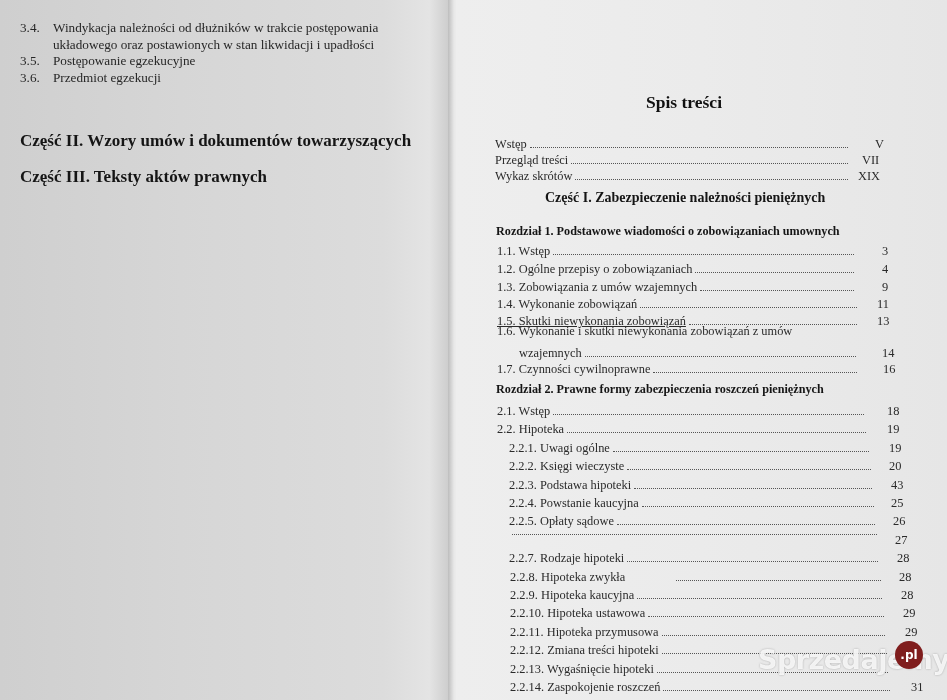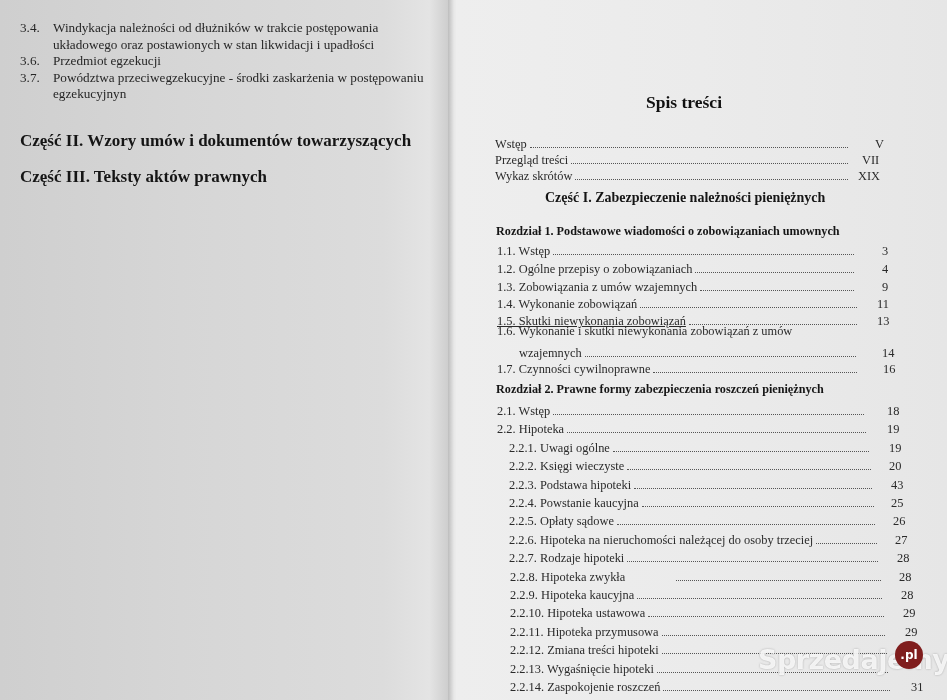--- a/index.html
+++ b/index.html
@@ -50,26 +50,26 @@
 <div class="page-left"></div>
 <div class="gutter"></div>
 <div class="page-right"></div>
 
 <div class="left-items">
   <div class="left-item">
     <span class="num">3.4.</span>
     <span class="txt" style="padding-right:38px">Windykacja należności od dłużników w trakcie postępowania układowego oraz postawionych w stan likwidacji i upadłości</span>
   </div>
   <div class="left-item">
+    <span class="num">3.5.</span>
+    <span class="txt">Postępowanie egzekucyjne</span>
+  </div>
+  <div class="left-item">
     <span class="num">3.6.</span>
     <span class="txt">Przedmiot egzekucji</span>
-  </div>
-  <div class="left-item">
-    <span class="num">3.7.</span>
-    <span class="txt" style="padding-right:0">Powództwa przeciwegzekucyjne - środki zaskarżenia w postępowaniu egzekucyjnyn</span>
   </div>
 </div>
 <div class="part-heading" style="top:131px">Część II. Wzory umów i dokumentów towarzyszących</div>
 <div class="part-heading" style="top:167px">Część III. Teksty aktów prawnych</div>
 
 <div class="toc-title">Spis treści</div>
 
 <div id="front">
     <div class="row" style="left: 495px; top: 137px; width: 356px;">
       <span class="label">Wstęp</span>
@@ -160,21 +160,20 @@
       <span class="label">2.2.4. Powstanie kaucyjna</span>
       <span class="dots"></span>
       <span class="page" style="left: 382px;">25</span>
     </div>
     <div class="row" style="left: 509px; top: 514.4px; width: 369px;">
       <span class="label">2.2.5. Opłaty sądowe</span>
       <span class="dots"></span>
       <span class="page" style="left: 384px;">26</span>
     </div>
     <div class="row" style="left: 509px; top: 532.8px; width: 370.5px;">
-      <span class="label">2.2.6. Hipoteka na nieruchomości należącej do osoby trzeciej</span>
       <span class="dots"></span>
       <span class="page" style="left: 386px;">27</span>
     </div>
     <div class="row" style="left: 509px; top: 551.2px; width: 372px;">
       <span class="label">2.2.7. Rodzaje hipoteki</span>
       <span class="dots"></span>
       <span class="page" style="left: 388px;">28</span>
     </div>
     <div class="row" style="left: 510px; top: 569.6px; width: 373.5px; gap: 48px;">
       <span class="label">2.2.8. Hipoteka zwykła</span>

